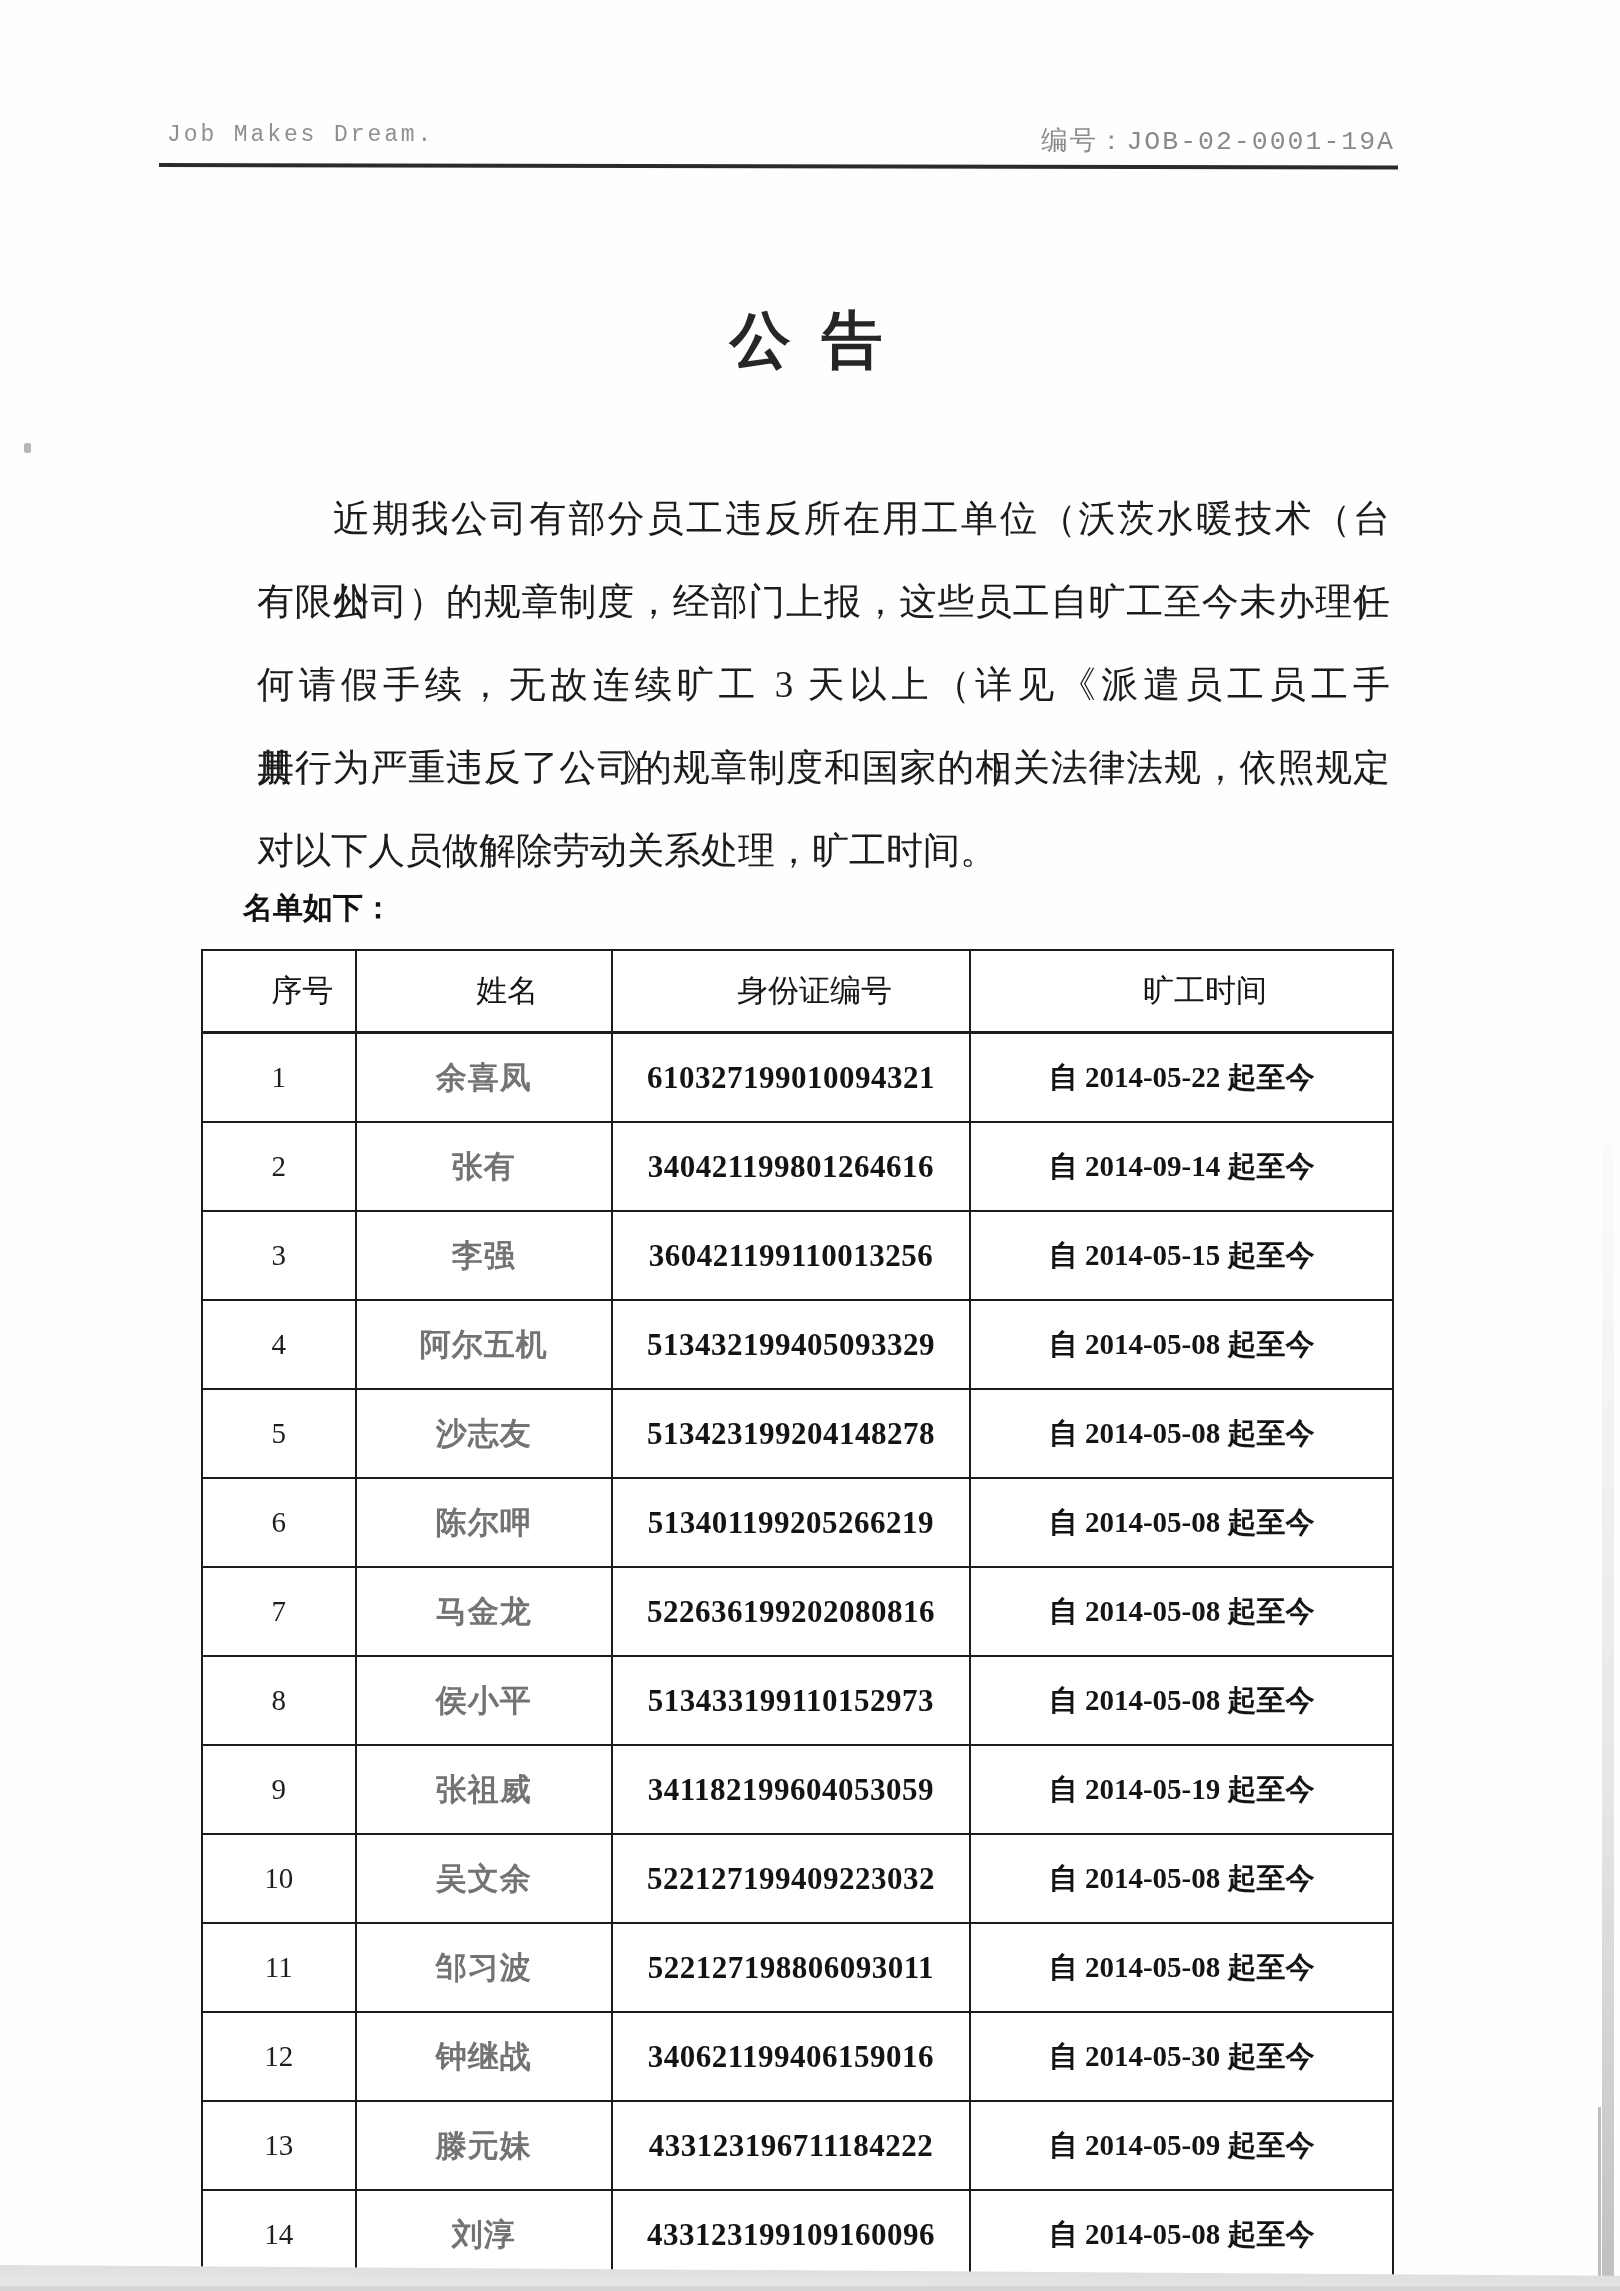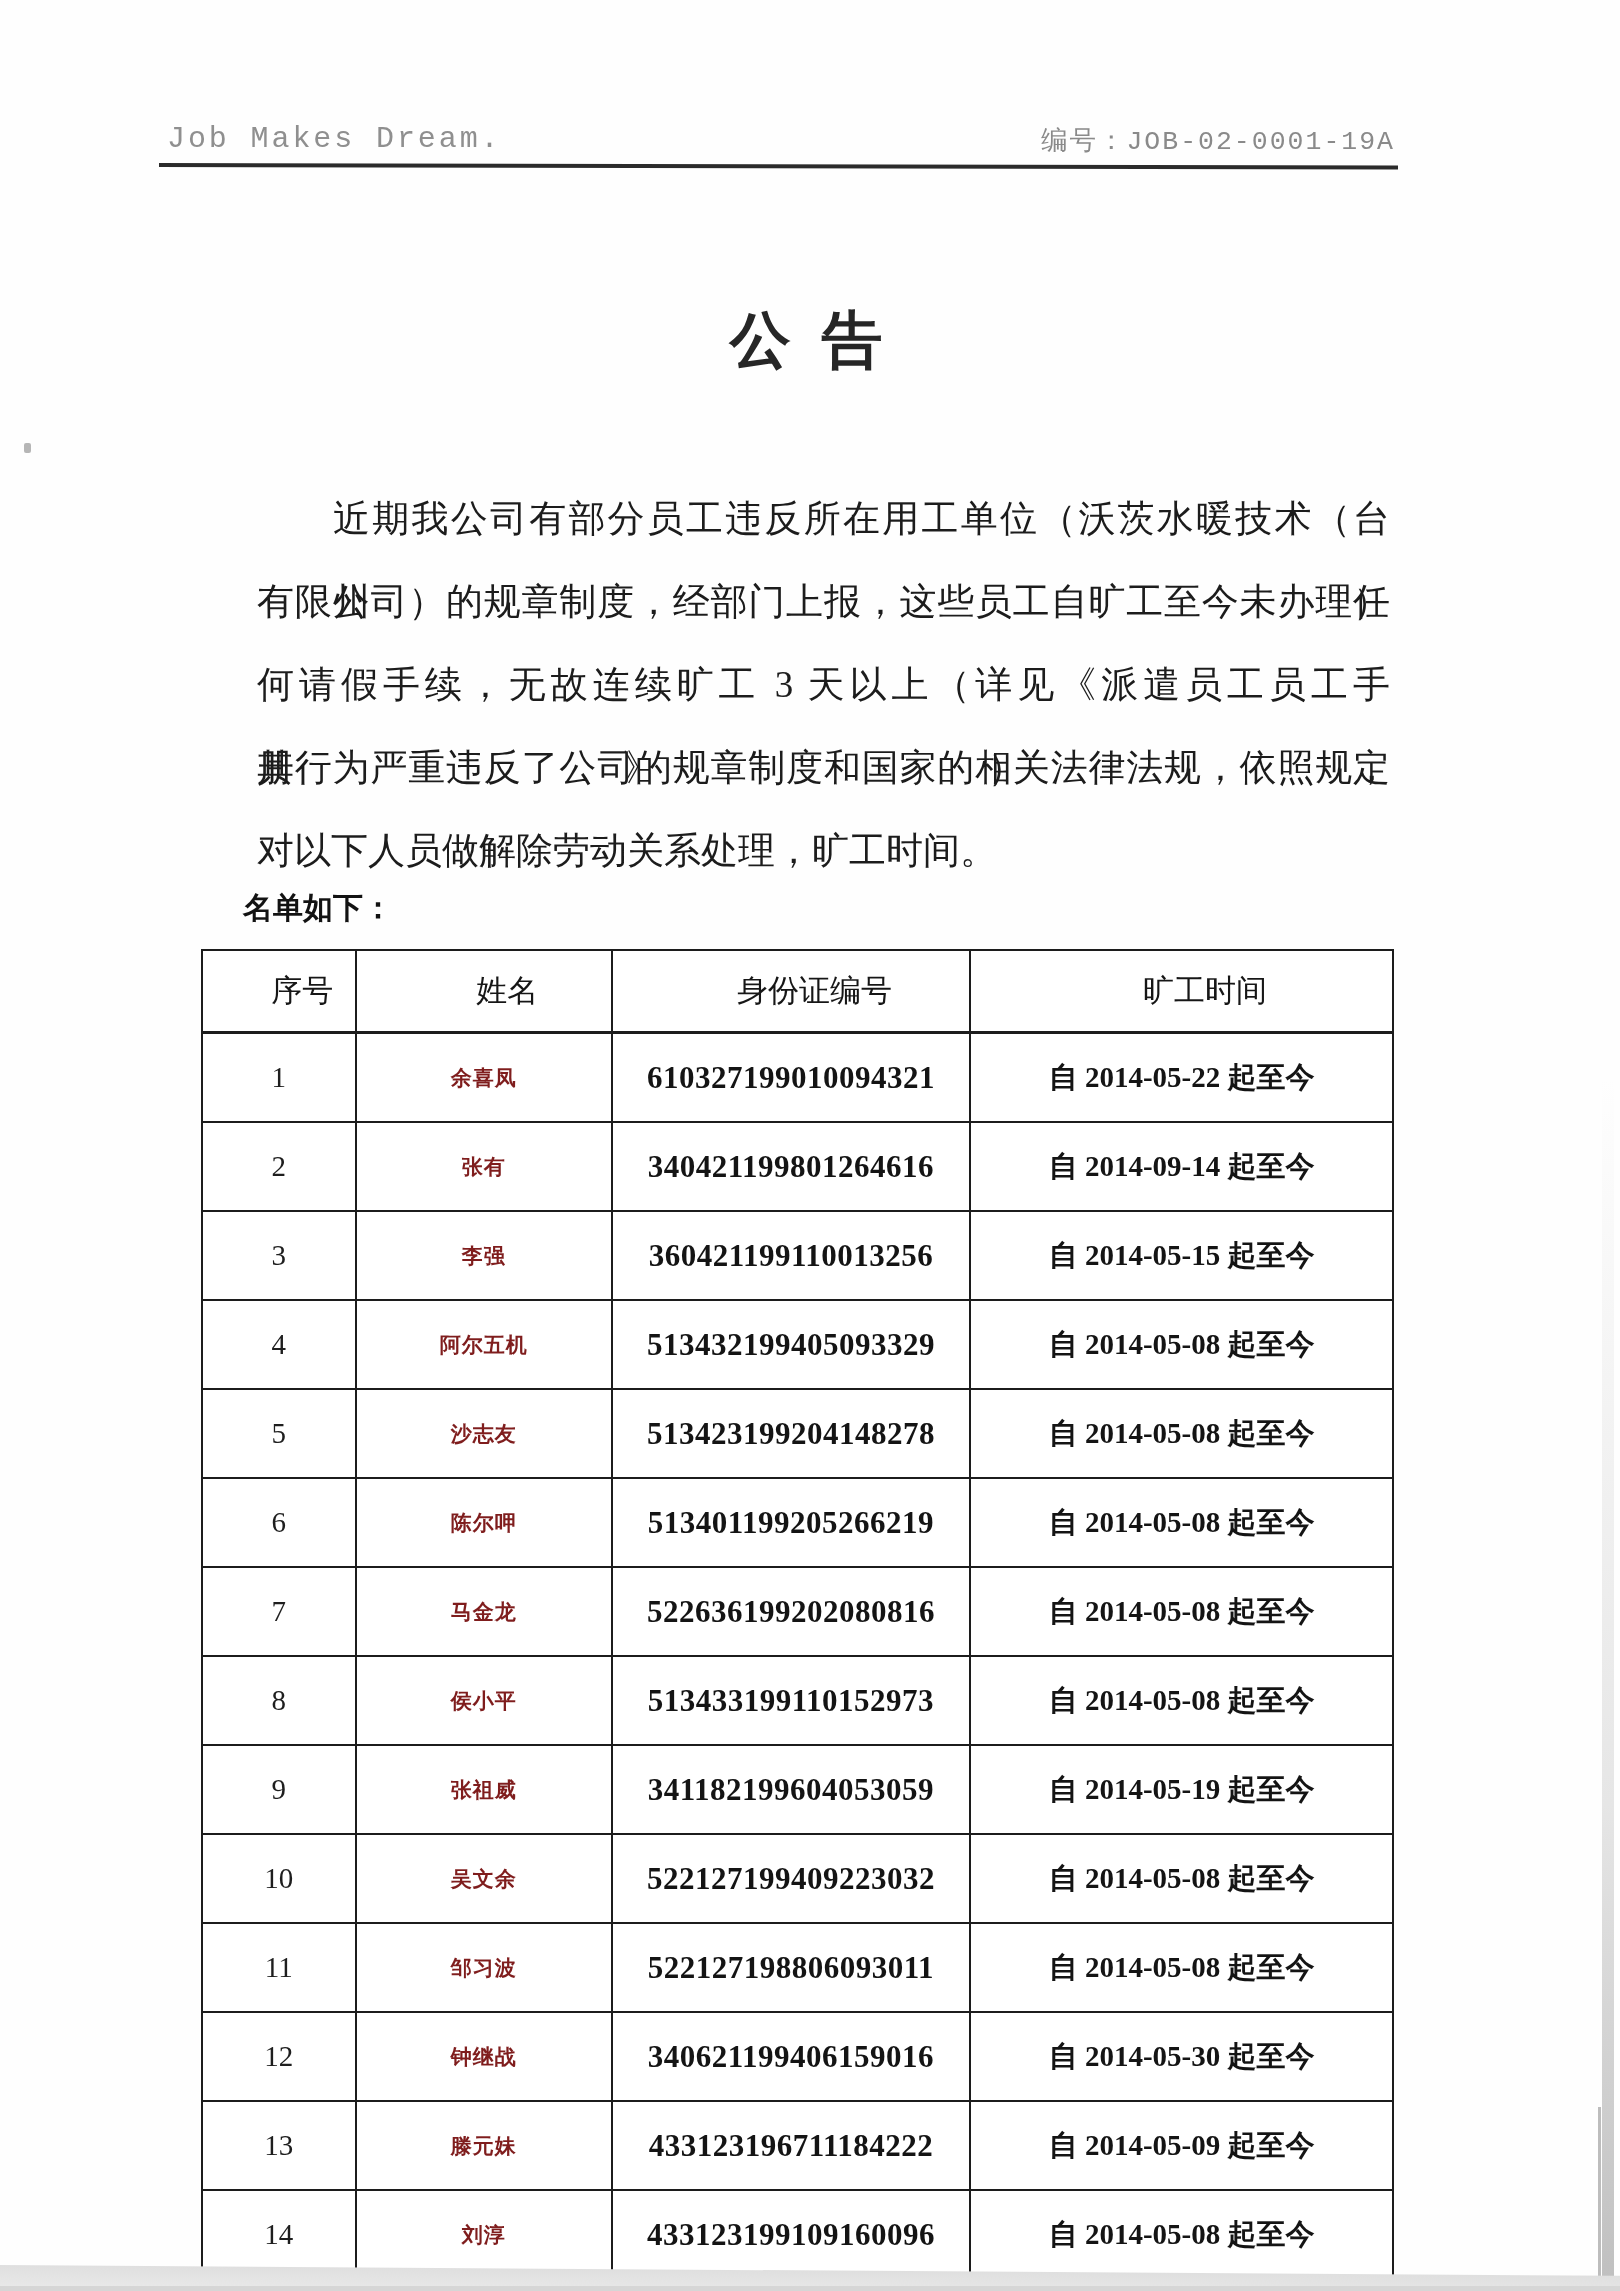--- a/index.html
+++ b/index.html
@@ -8,21 +8,21 @@
     width:1620px;height:2292px;
     background:#fefefe;
     overflow:hidden;
     font-family:"Liberation Serif","DejaVu Serif",serif;
     color:#1e1e1e;
   }
   
   .hdr-slogan{
     position:absolute;left:167px;top:122px;
     font-family:"Liberation Mono","DejaVu Sans Mono",monospace;
-    font-size:30px;letter-spacing:2.9px;color:#8f8f8f;
+    font-size:23px;letter-spacing:2.9px;color:#8f8f8f;
     white-space:nowrap;
   }
   .hdr-number{
     position:absolute;top:122px;right:225px;
     font-family:"Liberation Mono","DejaVu Sans Mono",monospace;
     font-size:26.5px;letter-spacing:2px;color:#8a8a8a;
     white-space:nowrap;
   }
   .hdr-rule{
     position:absolute;left:159px;top:163px;width:1239px;height:3.9px;
@@ -70,21 +70,21 @@
     text-align:center;vertical-align:middle;
     border-bottom-width:3.9px;
     padding-left:48px;
   }
   .emp-table td{
     height:85px;text-align:center;vertical-align:middle;
   }
   td.cell-no{font-family:"Liberation Serif","DejaVu Serif",serif;font-size:29px;}
   td.cell-name{
     font-family:"Liberation Sans","DejaVu Sans",sans-serif;
-    font-weight:bold;font-size:21px;letter-spacing:1px;color:#7f1d1d;
+    font-weight:bold;font-size:31px;letter-spacing:1px;color:#737373;
   }
   td.cell-id{
     font-family:"Liberation Serif","DejaVu Serif",serif;
     font-weight:bold;font-size:31px;letter-spacing:0.5px;color:#141414;
   }
   td.cell-period{
     font-family:"Liberation Serif","DejaVu Serif",serif;
     font-weight:bold;font-size:29px;color:#141414;white-space:nowrap;
   }
   

